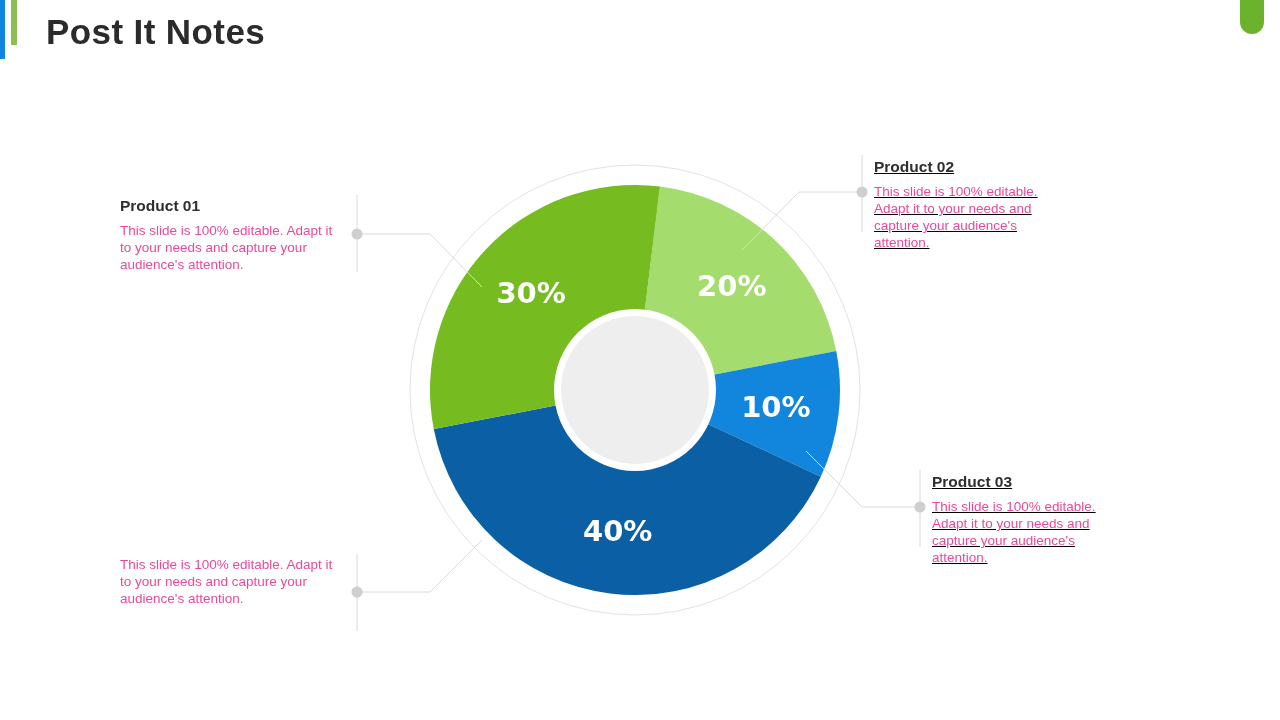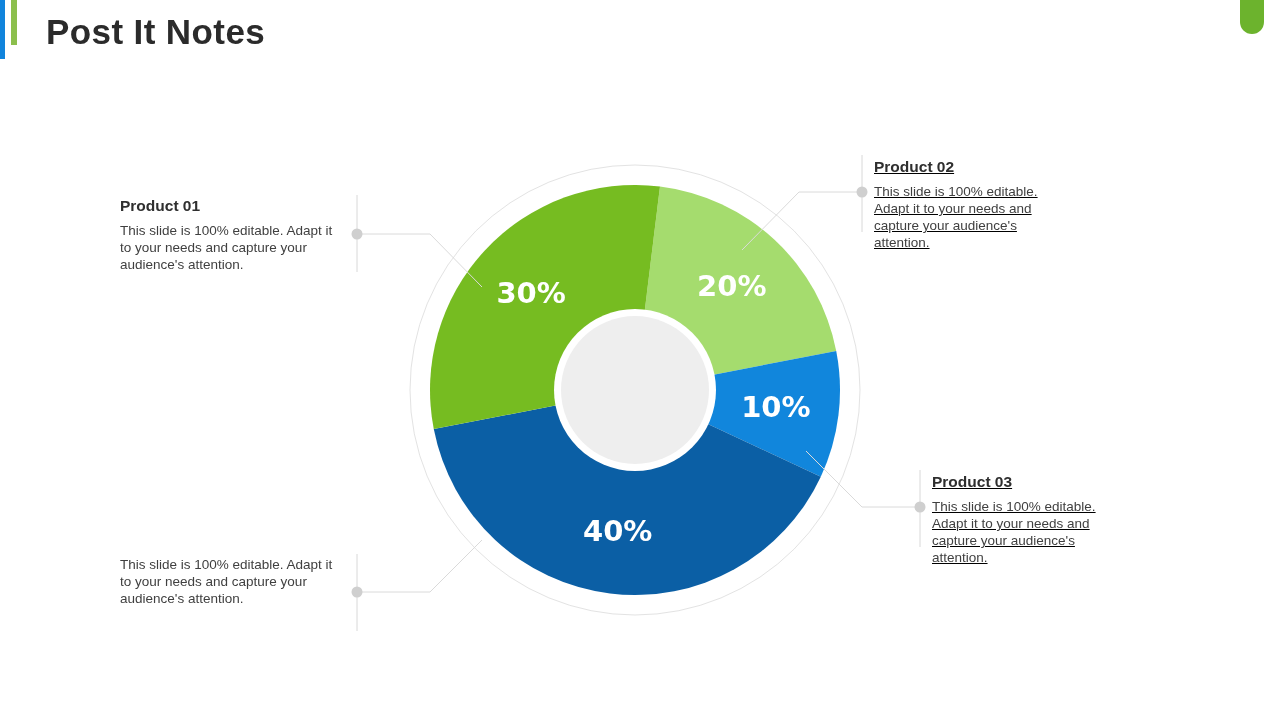--- a/index.html
+++ b/index.html
@@ -102,21 +102,21 @@
   .callout .callout-title {
     font-size: 15.5px;
     font-weight: bold;
     color: #2f2f2f;
     margin: 0 0 7px 0;
     font-family: "Liberation Sans", sans-serif;
   }
   .callout .callout-body {
     font-size: 13.5px;
     line-height: 17px;
-    color: #404040;
+    color: #ec4899;
     margin: 0;
     font-family: "Liberation Sans", sans-serif;
   }
   .callout.align-right {
     text-align: left;
   }
   .callout.align-left {
     text-align: left;
     text-decoration: underline;
   }

